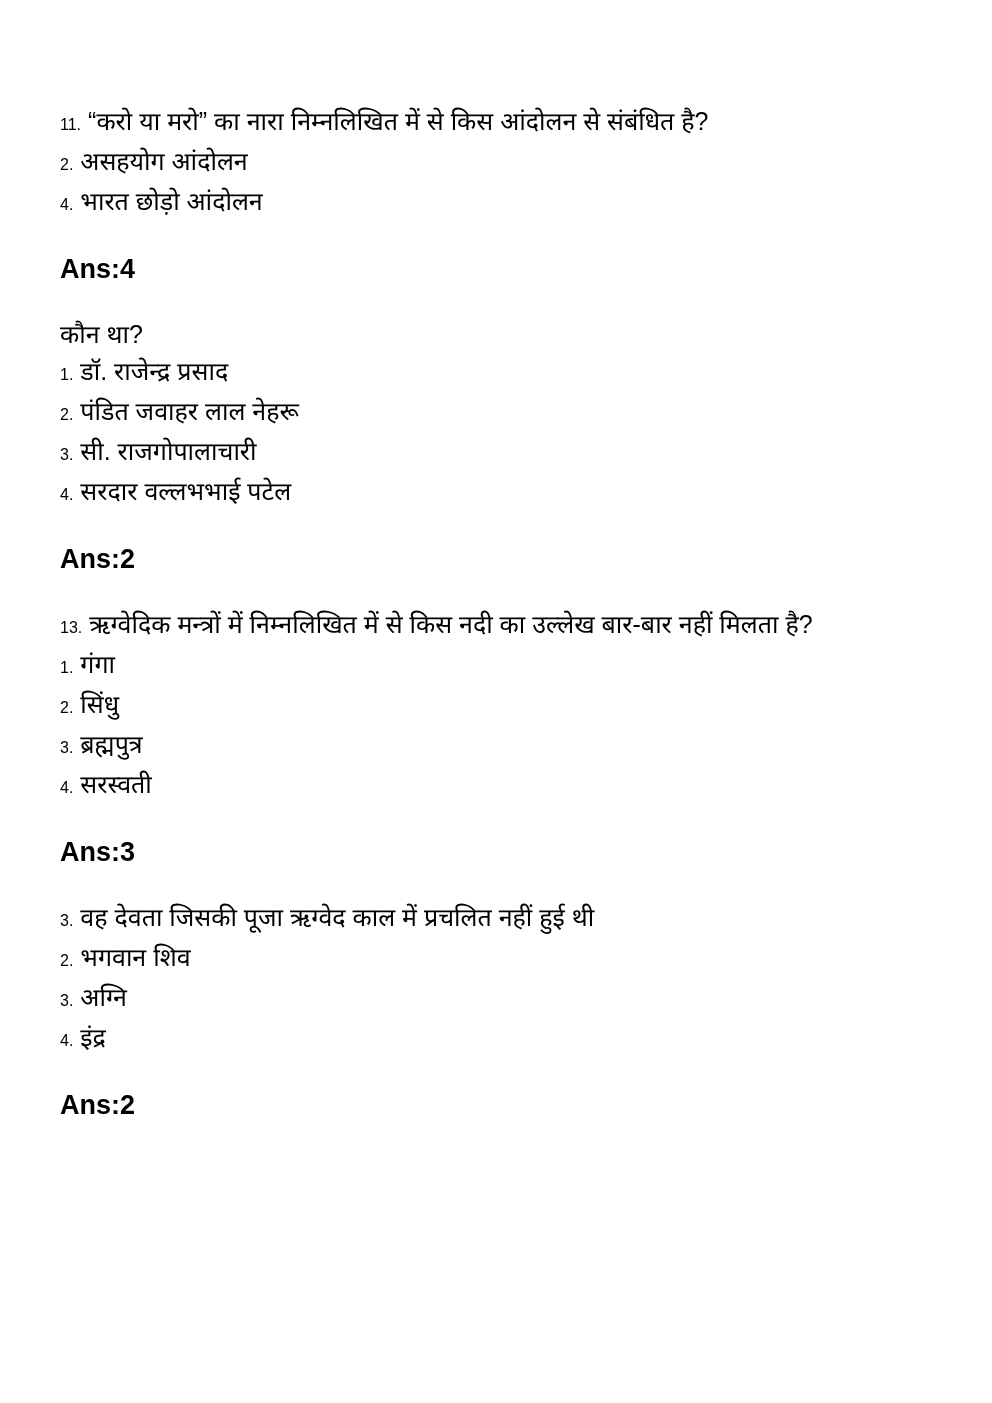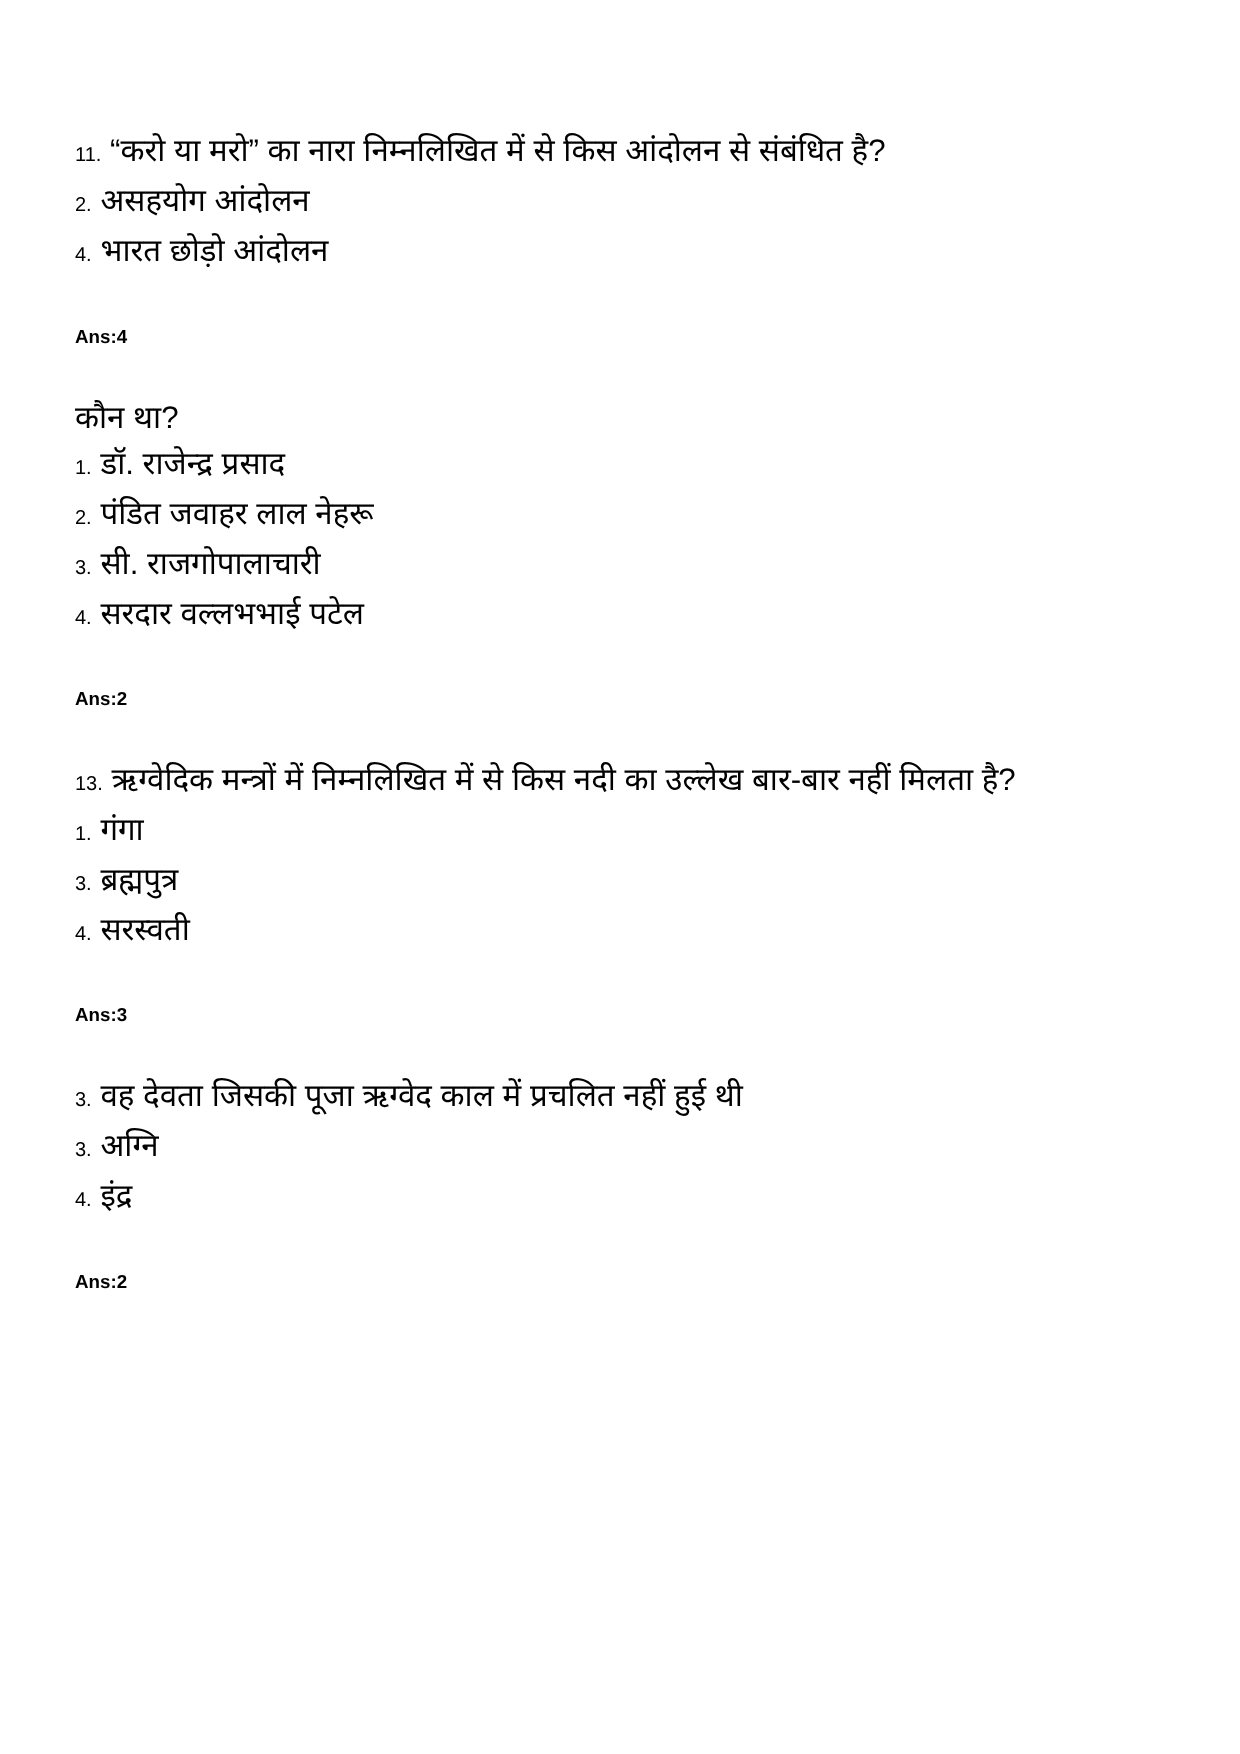--- a/index.html
+++ b/index.html
@@ -20,21 +20,21 @@
     font-size: 25px;
     line-height: 37px;
     white-space: nowrap;
   }
   .qnum {
     font-size: 16px;
     margin-right: 7px;
   }
   .option[data-style="bold"] { font-weight: 700; }
   .answer {
-    font-size: 15px;
+    font-size: 27px;
     font-weight: 700;
     line-height: 37px;
     margin: 28px 0;
     font-family: "Liberation Sans", "DejaVu Sans", sans-serif;
   }
 </style>
 </head>
 <body>
 
 <div class="page">
@@ -70,33 +70,39 @@
   </section>
 
   <section>
     <div class="line">
       <span class="qnum">13.</span><span>ऋग्वेदिक मन्त्रों में निम्नलिखित में से किस नदी का उल्लेख बार-बार नहीं मिलता है?</span>
     </div>
     <div class="line option">
       <span class="qnum">1.</span><span>गंगा</span>
     </div>
     <div class="line option">
+      <span class="qnum">2.</span><span>सिंधु</span>
+    </div>
+    <div class="line option">
       <span class="qnum">3.</span><span>ब्रह्मपुत्र</span>
     </div>
     <div class="line option">
       <span class="qnum">4.</span><span>सरस्वती</span>
     </div>
     <div class="answer">Ans:3</div>
   </section>
 
   <section>
     <div class="line">
       <span class="qnum">3.</span><span>वह देवता जिसकी पूजा ऋग्वेद काल में प्रचलित नहीं हुई थी</span>
     </div>
     <div class="line option">
+      <span class="qnum">2.</span><span>भगवान शिव</span>
+    </div>
+    <div class="line option">
       <span class="qnum">3.</span><span>अग्नि</span>
     </div>
     <div class="line option">
       <span class="qnum">4.</span><span>इंद्र</span>
     </div>
     <div class="answer">Ans:2</div>
   </section>
 
 </div>
 

